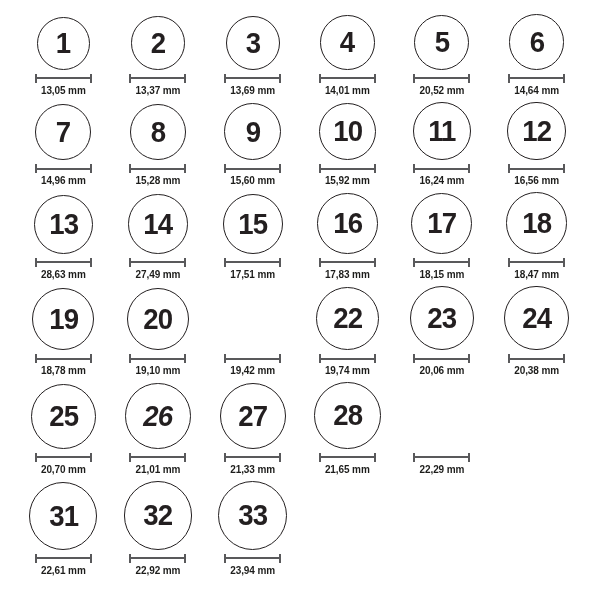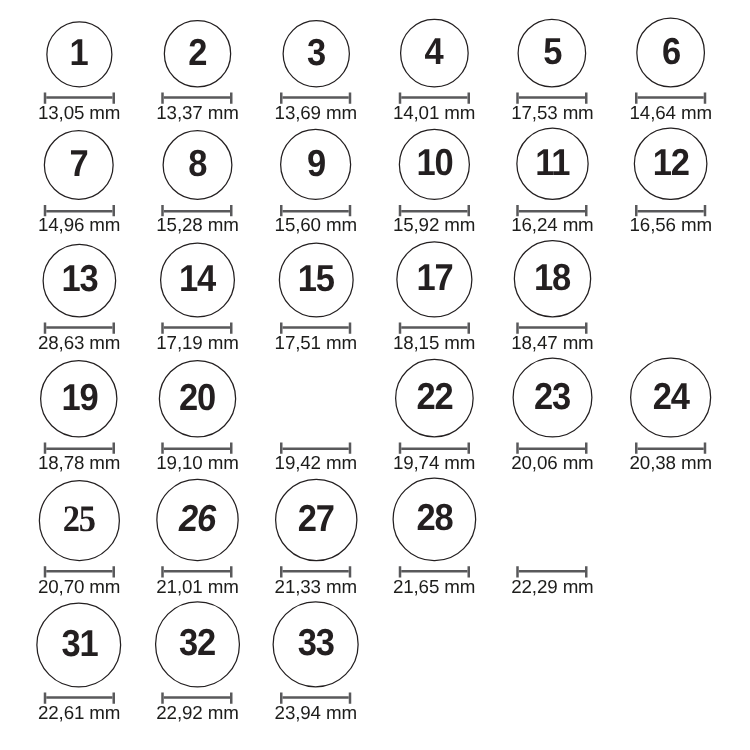--- a/index.html
+++ b/index.html
@@ -56,22 +56,22 @@
     content: "";
     position: absolute;
     left: 0;
     right: 0;
     top: 3.5px;
     height: 2px;
     background: #59595b;
   }
   .label {
     margin-top: 1px;
-    font-size: 15px;
-    font-weight: 400;
+    font-size: 10px;
+    font-weight: 700;
     line-height: 13px;
     color: #1d1d1b;
     letter-spacing: -0.1px;
     white-space: nowrap;
   }
 </style>
 </head>
 <body>
 
 <div class="grid" id="grid">
@@ -102,21 +102,21 @@
           <span class="num">4</span>
         </div>
         <div class="dim"></div>
         <div class="label">14,01 mm</div>
       </div>
       <div class="cell">
         <div class="circle" style="width: 55px; height: 55px;">
           <span class="num">5</span>
         </div>
         <div class="dim"></div>
-        <div class="label">17,53 mm</div>
+        <div class="label">20,52 mm</div>
       </div>
       <div class="cell">
         <div class="circle" style="width: 55.5px; height: 55.5px;">
           <span class="num">6</span>
         </div>
         <div class="dim"></div>
         <div class="label">14,64 mm</div>
       </div>
     </div>
     <div class="row">
@@ -169,30 +169,37 @@
           <span class="num">13</span>
         </div>
         <div class="dim"></div>
         <div class="label">28,63 mm</div>
       </div>
       <div class="cell">
         <div class="circle" style="width: 59.5px; height: 59.5px;">
           <span class="num">14</span>
         </div>
         <div class="dim"></div>
-        <div class="label">17,19 mm</div>
+        <div class="label">27,49 mm</div>
       </div>
       <div class="cell">
         <div class="circle" style="width: 60px; height: 60px;">
           <span class="num">15</span>
         </div>
         <div class="dim"></div>
         <div class="label">17,51 mm</div>
       </div>
       <div class="cell">
+        <div class="circle" style="width: 60.5px; height: 60.5px;">
+          <span class="num">16</span>
+        </div>
+        <div class="dim"></div>
+        <div class="label">17,83 mm</div>
+      </div>
+      <div class="cell">
         <div class="circle" style="width: 61px; height: 61px;">
           <span class="num">17</span>
         </div>
         <div class="dim"></div>
         <div class="label">18,15 mm</div>
       </div>
       <div class="cell">
         <div class="circle" style="width: 61.5px; height: 61.5px;">
           <span class="num">18</span>
         </div>
@@ -236,21 +243,21 @@
       <div class="cell">
         <div class="circle" style="width: 64.5px; height: 64.5px;">
           <span class="num">24</span>
         </div>
         <div class="dim"></div>
         <div class="label">20,38 mm</div>
       </div>
     </div>
     <div class="row">
       <div class="cell">
-        <div class="circle" style="width: 65px; height: 65px; font-family: Liberation Serif, serif;">
+        <div class="circle" style="width: 65px; height: 65px;">
           <span class="num">25</span>
         </div>
         <div class="dim"></div>
         <div class="label">20,70 mm</div>
       </div>
       <div class="cell">
         <div class="circle" style="width: 65.5px; height: 65.5px; font-style: italic;">
           <span class="num">26</span>
         </div>
         <div class="dim"></div>

